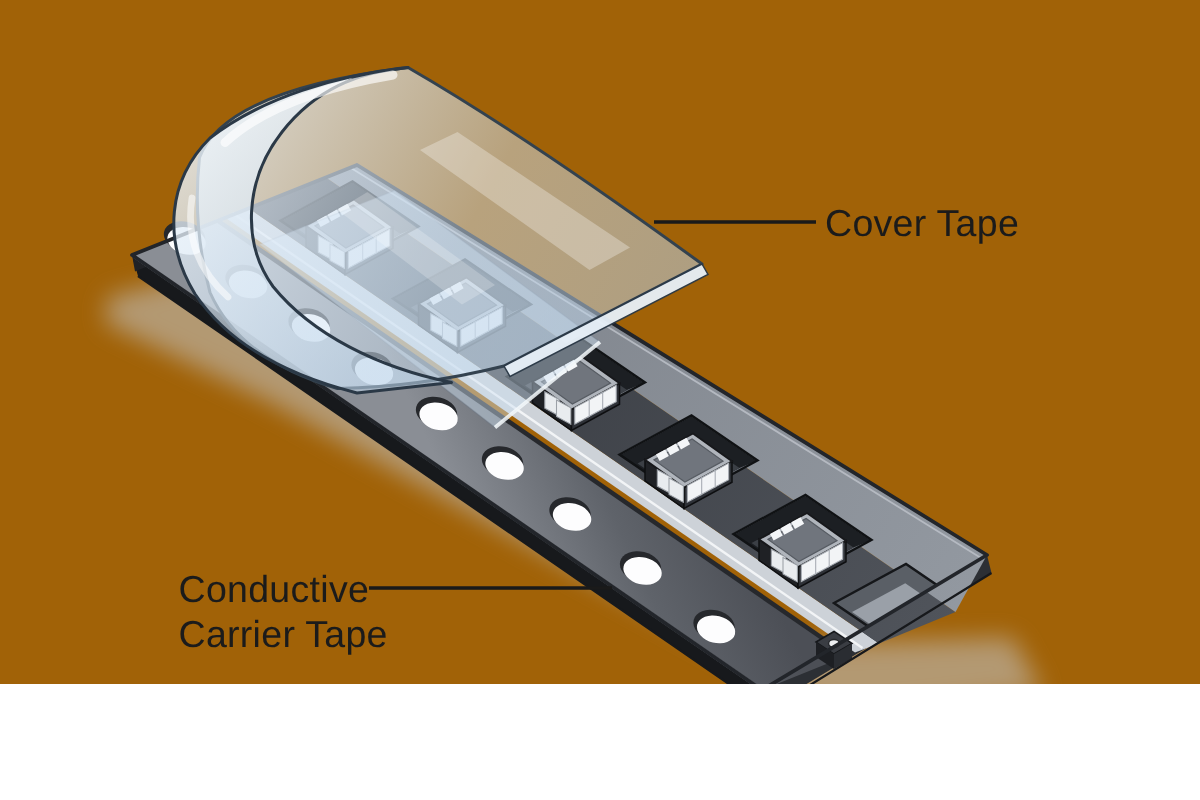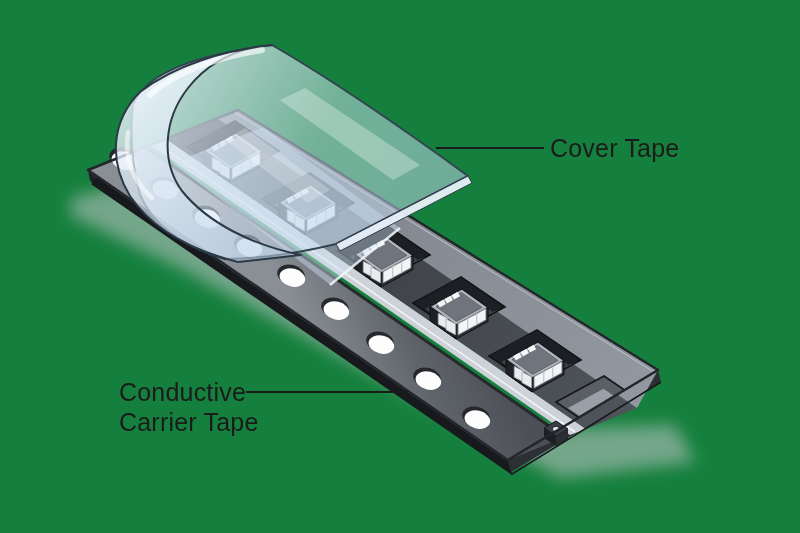--- a/index.html
+++ b/index.html
@@ -1,19 +1,19 @@
 <!DOCTYPE html>
 <html><head>
 <meta charset="utf-8">
 <style>
   html,body{margin:0;padding:0;background:#ffffff;}
   .stage{
     position:relative;
-    width:800px;height:533px;
-    background:#15803d;
+    width:800px;height:456px;
+    background:#a16207;
     overflow:hidden;
     font-family:"Liberation Sans", sans-serif;
     text-decoration:underline;
   }
   svg{display:block;}
   text.diagram-label{
     font-family:"Liberation Sans", sans-serif;
     font-size:25px;
     fill:#1b1b1b;
     letter-spacing:0.2px;

